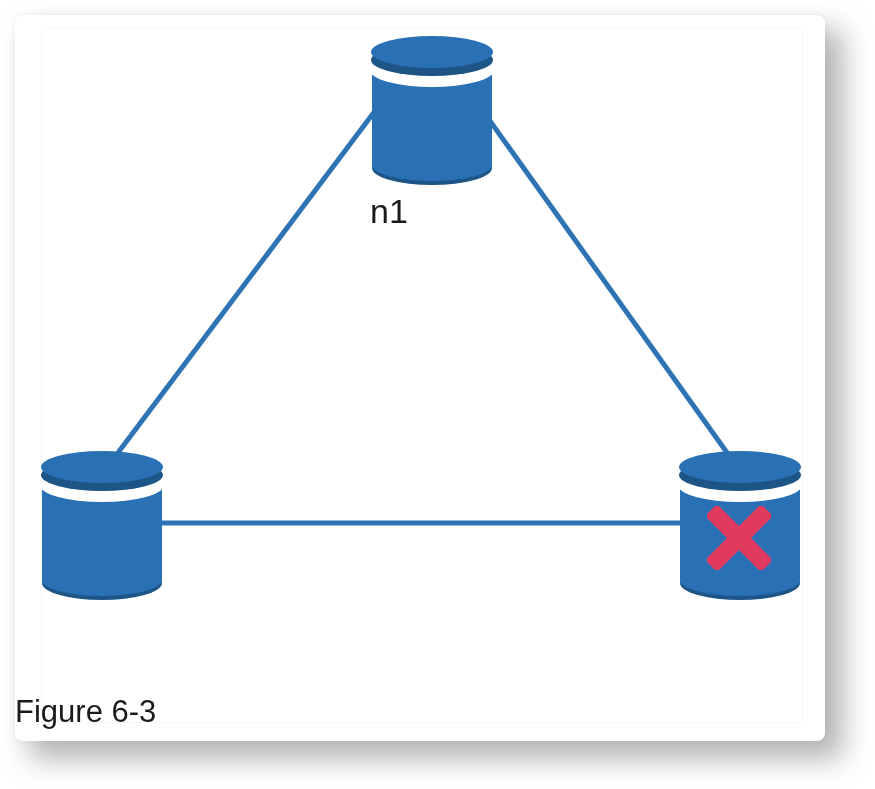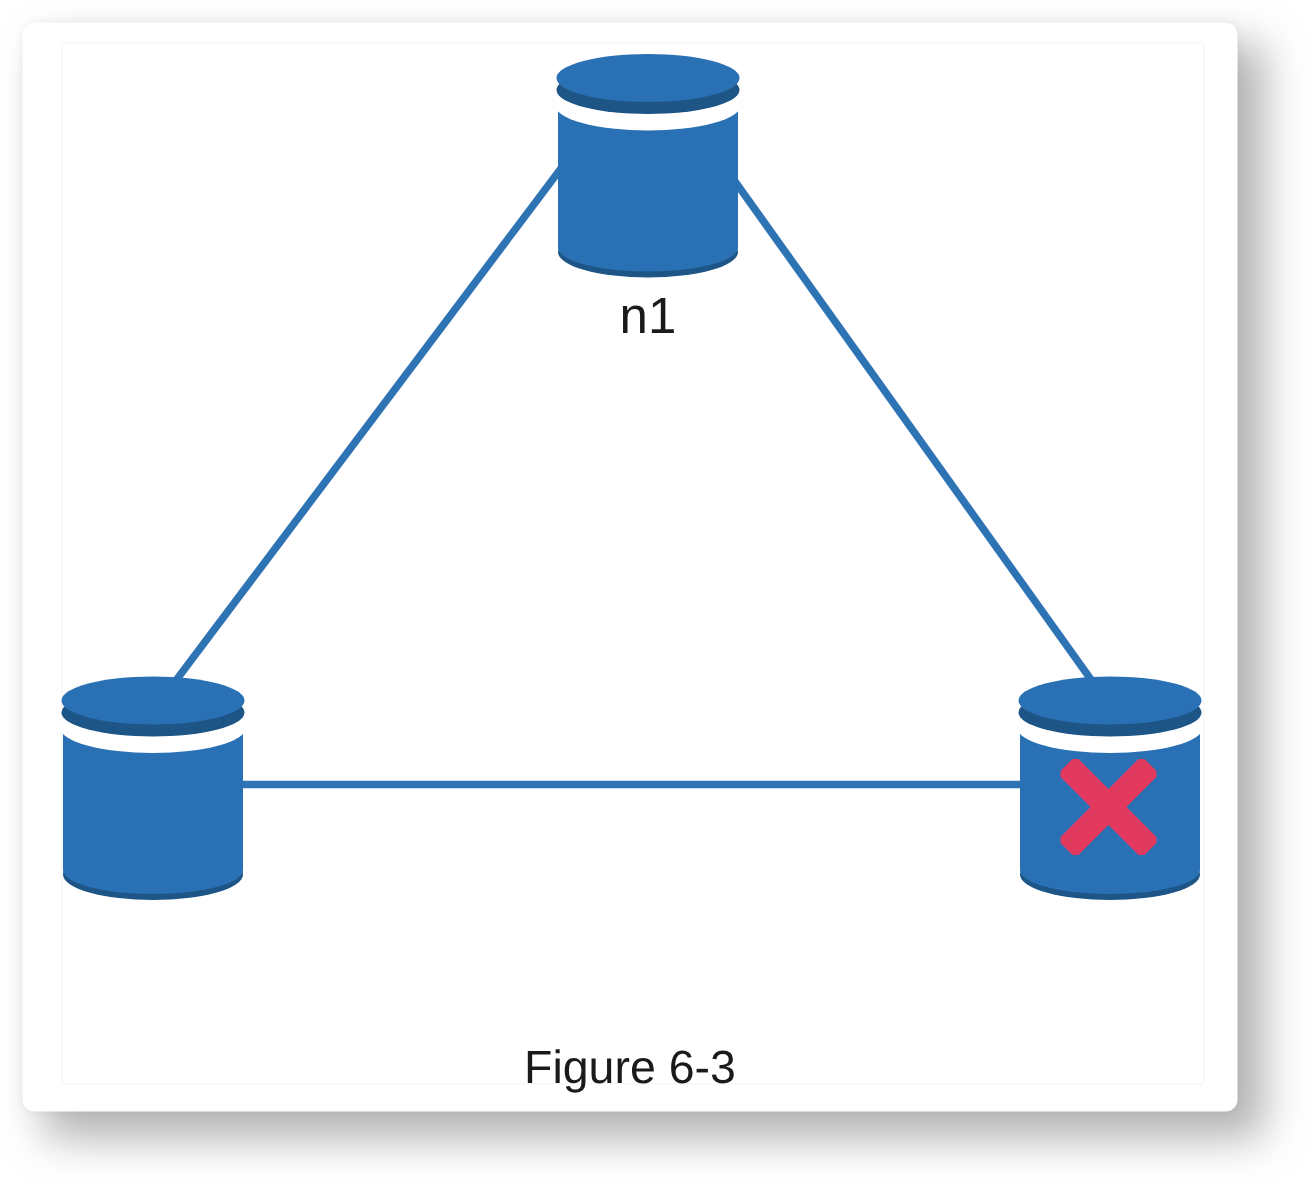--- a/index.html
+++ b/index.html
@@ -41,21 +41,20 @@
   .edges-layer {
     position: absolute;
     left: 0;
     top: 0;
     width: 810px;
     height: 726px;
   }
   .node {
     position: absolute;
     width: 124px;
-    text-align: center;
   }
   .node-n1 { left: 355px; top: 20px; }
   .node-n2 { left: 25px;  top: 435px; }
   .node-n3 { left: 663px; top: 435px; }
   .cyl-wrap {
     position: relative;
     width: 124px;
     height: 152px;
   }
   .cyl {
@@ -74,21 +73,20 @@
     margin-top: 6px;
     font-size: 34px;
     line-height: 1.1;
     color: #1a1a1a;
   }
   .caption {
     position: absolute;
     left: 0;
     right: 0;
     top: 679px;
-    text-align: center;
     font-size: 31px;
     color: #1a1a1a;
   }
 </style>
 </head>
 <body>
 
 <div class="stage">
   <div class="figure-card">
     <div class="inner-frame"></div>

